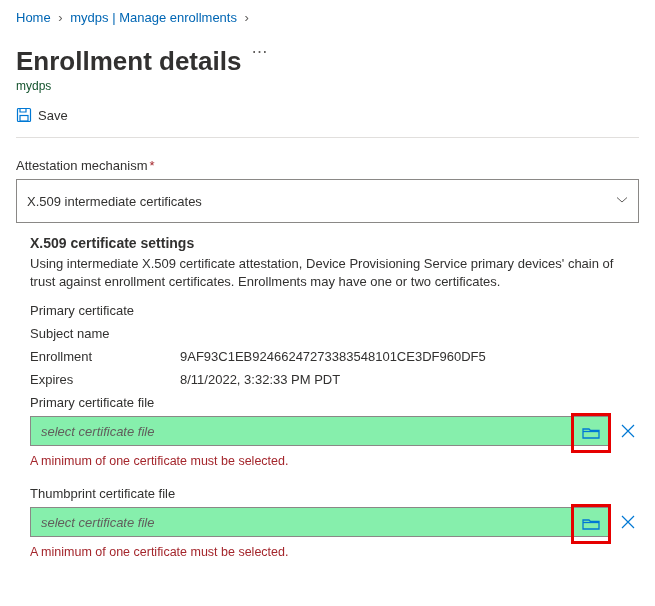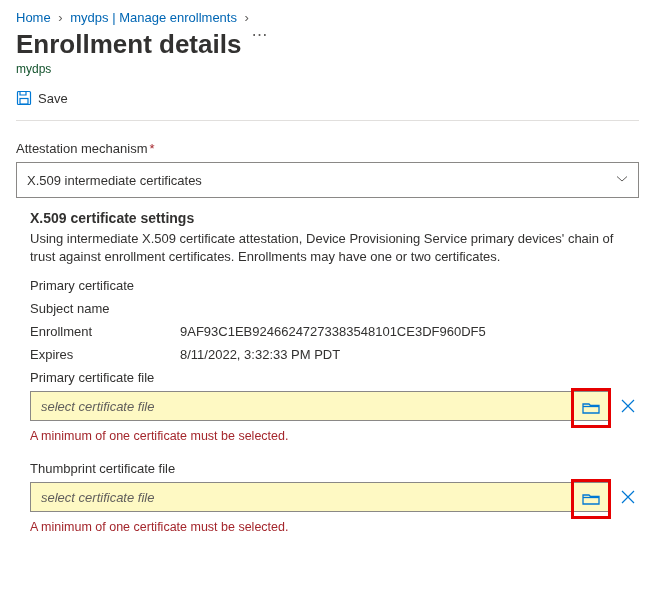--- a/index.html
+++ b/index.html
@@ -6,35 +6,35 @@
   body {
     margin: 0;
     padding: 10px 16px;
     font-family: "Segoe UI", Arial, sans-serif;
     font-size: 13px;
     color: #323130;
     width: 655px;
     background: #fff;
   }
   a { color: #0066b4; text-decoration: none; }
-  .breadcrumb { font-size: 13px; margin-bottom: 0; }
+  .breadcrumb { font-size: 13px; margin-bottom: 17px; }
   .breadcrumb .sep { color: #605e5c; margin: 0 4px; display:inline-block;}
   h1 { font-size: 26px; font-weight: 600; margin: 4px 0 0 0; display:inline-block;}
   .title-row { display:flex; align-items:flex-start; gap:10px;}
   .ellipsis { color:#605e5c; font-size:16px; }
   .subtitle { color: #14532d; font-size: 12px; margin: 2px 0 14px 0; }
   .toolbar { display:flex; align-items:center; gap:6px; color:#323130; margin-bottom: 14px; cursor:pointer;}
   .toolbar svg { width:16px; height:16px; }
   .section { padding: 8px 0 0 0;}
   .divider { border-top:1px solid #e1dfdd; margin: 4px 0 12px 0;}
   .label { font-size:13px; color:#323130; margin-bottom:6px; display:block;}
   .required { color:#a4262c; margin-left:2px;}
   .select {
     display:flex; align-items:center; justify-content:space-between;
-    border:1px solid #8a8886; padding:6px 10px; height:36px;
+    border:1px solid #8a8886; padding:6px 10px; height:44px;
     background:#fff; cursor:pointer; font-size:13px;
   }
   .select .chev { color:#605e5c; }
   .sub-block { padding: 10px 0 0 14px; }
   .heading2 { font-weight:700; font-size:14px; margin: 2px 0 4px 0;}
   .desc { font-size:13px; color:#323130; line-height:1.4; margin-bottom:12px;}
   .kv-label { font-size:13px; color:#323130; margin: 6px 0 8px 0;}
   .kv-row { display:flex; margin: 8px 0; font-size:13px;}
   .kv-row .k { width:150px; }
   .kv-row .v { flex:1; }
@@ -42,21 +42,21 @@
   .checkbox {
     width:18px; height:18px; background:#0078d4; display:flex;
     align-items:center; justify-content:center; cursor:pointer; position:relative;
   }
   .checkbox svg { width:14px; height:14px; }
   .highlight-box { border:3px solid #e60000; display:inline-flex; padding:2px;}
   .file-label { font-size:13px; margin: 6px 0 6px 0;}
   .file-row { display:flex; align-items:center; gap:6px;}
   .file-input {
     flex:1; border:1px solid #8a8886; height:30px; display:flex;
-    align-items:center; padding:0 10px; background:#fef9c3; position:relative;
+    align-items:center; padding:0 10px; background:#86efac; position:relative;
   }
   .file-input .ph { color:#605e5c; font-style:italic; font-size:13px;}
   .folder-btn {
     width:30px; height:30px; display:flex; align-items:center;
     justify-content:center; cursor:pointer;
   }
   .folder-btn svg { width:18px; height:16px; }
   .close-btn { width:22px; height:22px; display:flex; align-items:center; justify-content:center; cursor:pointer;}
   .close-btn svg { width:16px; height:16px; }
   .error { color:#a4262c; font-size:12.5px; margin:8px 0 18px 0;}

